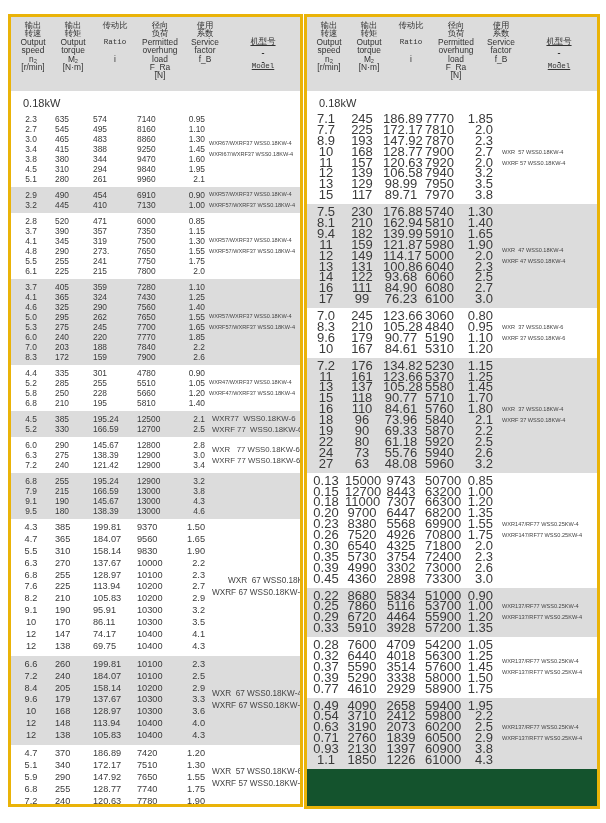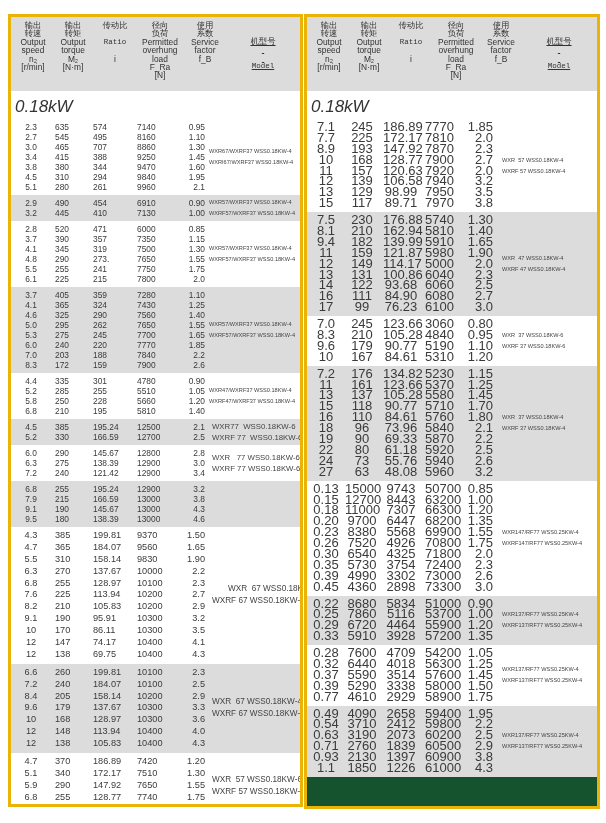--- a/index.html
+++ b/index.html
@@ -10,21 +10,21 @@
   .hdr { height: 74px; background: #dcdcdc; position: relative; font-size: 8.4px; line-height: 8.4px; color: #333; }
   .hcol { position: absolute; top: 4px; text-align: center; }
   .hc0 { left: 2px; width: 40px; }
   .hc1 { left: 42px; width: 40px; }
   .hc2 { left: 84px; width: 40px; }
   .hc3 { left: 122px; width: 54px; }
   .hc4 { left: 170px; width: 48px; }
   .hc5 { left: 210px; width: 84px; top: 20px; text-decoration: underline; }
   .mono { font-family: "Liberation Mono", monospace; font-size: 7.5px; }
   .hl { display: block; }
-  .power { font-size: 17px; padding: 6px 0 2px 4px; color: #333; background: #fff; font-style: italic; }
+  .power { font-size: 11px; padding: 6px 0 2px 12px; color: #333; background: #fff; }
   .group { position: relative; padding: 3px 0 3px 0; }
   .group.gray { background: #dcdcdc; }
   .group.white { background: #ffffff; }
   .row { height: 10px; font-size: 8.4px; line-height: 10px; position: relative; }
   .row.big { height: 11.9px; font-size: 9.2px; line-height: 11.9px; }
   .row span { position: absolute; top: 0; }
   .c0 { left: 6px; width: 28px; text-align: center; }
   .c1 { left: 44px; width: 28px; text-align: left; }
   .c2 { left: 82px; width: 34px; text-align: left; }
   .c3 { left: 126px; width: 36px; text-align: left; }
@@ -104,21 +104,21 @@
         <div class="row">
           <span class="c0">2.7</span>
           <span class="c1">545</span>
           <span class="c2">495</span>
           <span class="c3">8160</span>
           <span class="c4">1.10</span>
         </div>
         <div class="row">
           <span class="c0">3.0</span>
           <span class="c1">465</span>
-          <span class="c2">707</span>
+          <span class="c2">483</span>
           <span class="c3">8860</span>
           <span class="c4">1.30</span>
         </div>
         <div class="row">
           <span class="c0">3.4</span>
           <span class="c1">415</span>
           <span class="c2">388</span>
           <span class="c3">9250</span>
           <span class="c4">1.45</span>
         </div>

